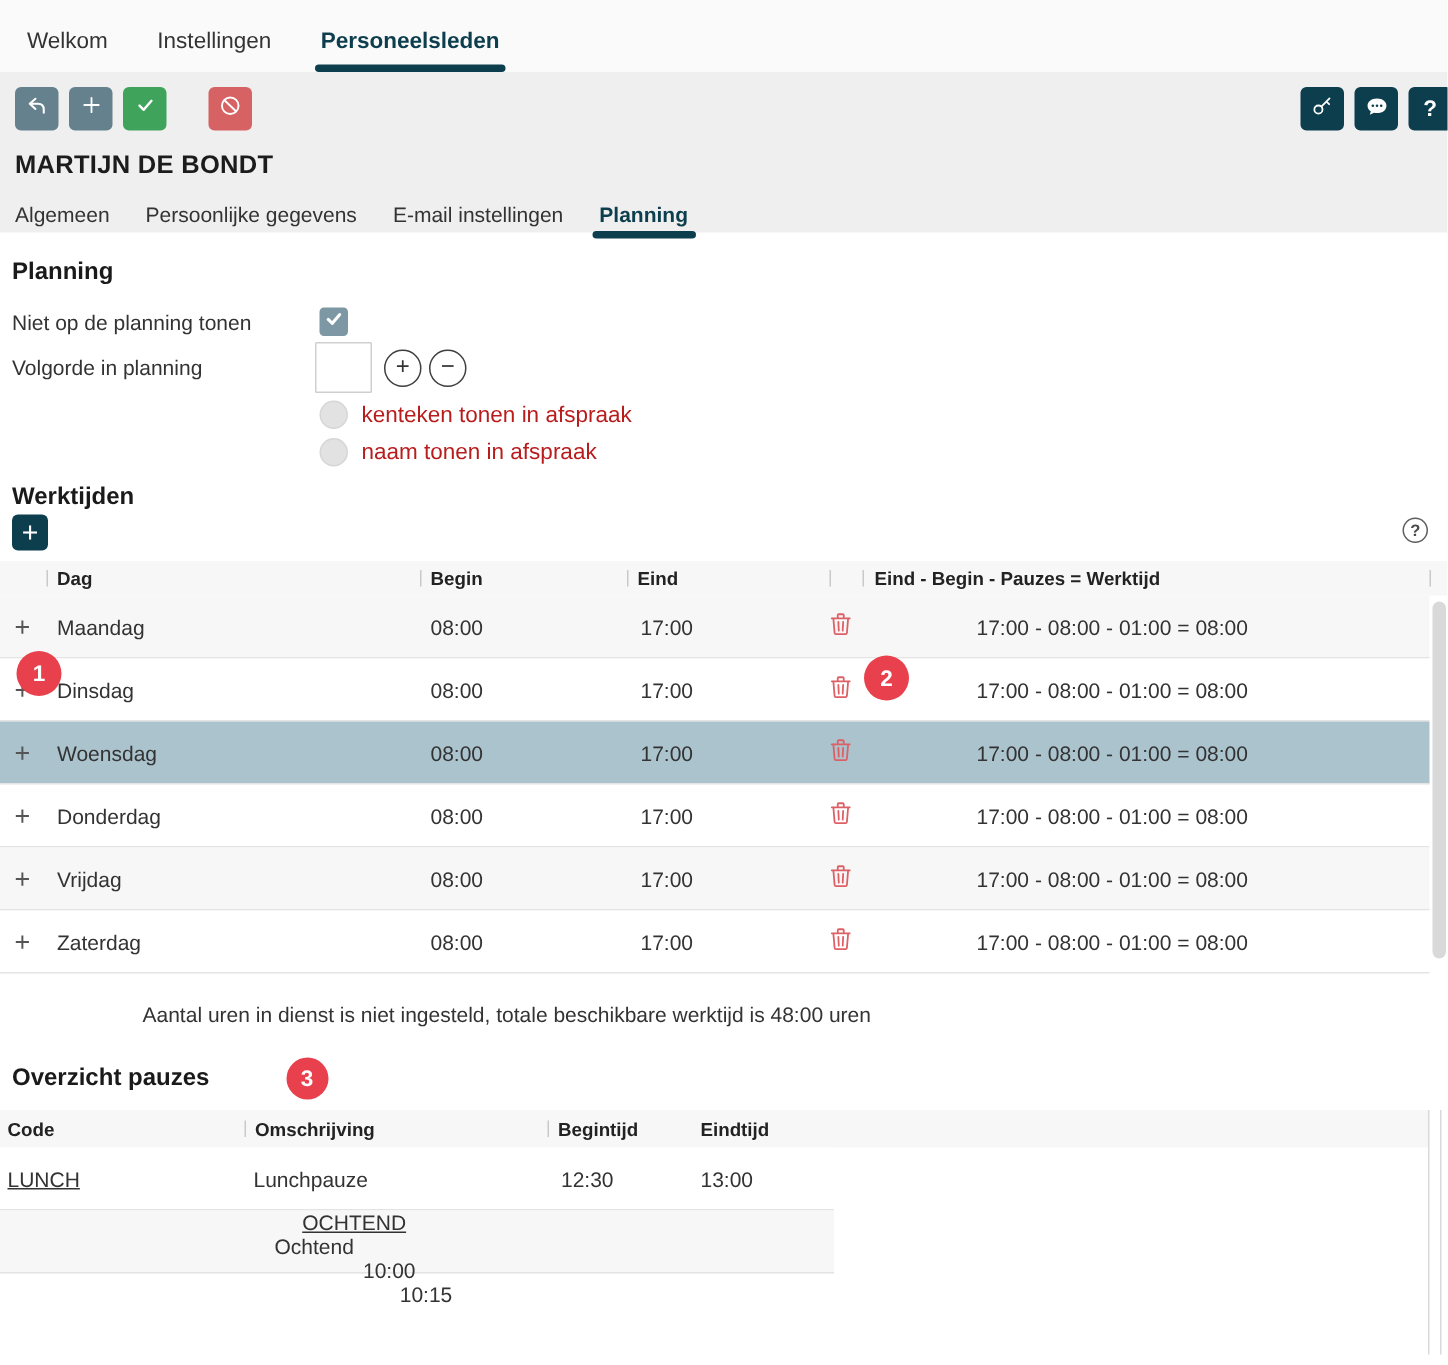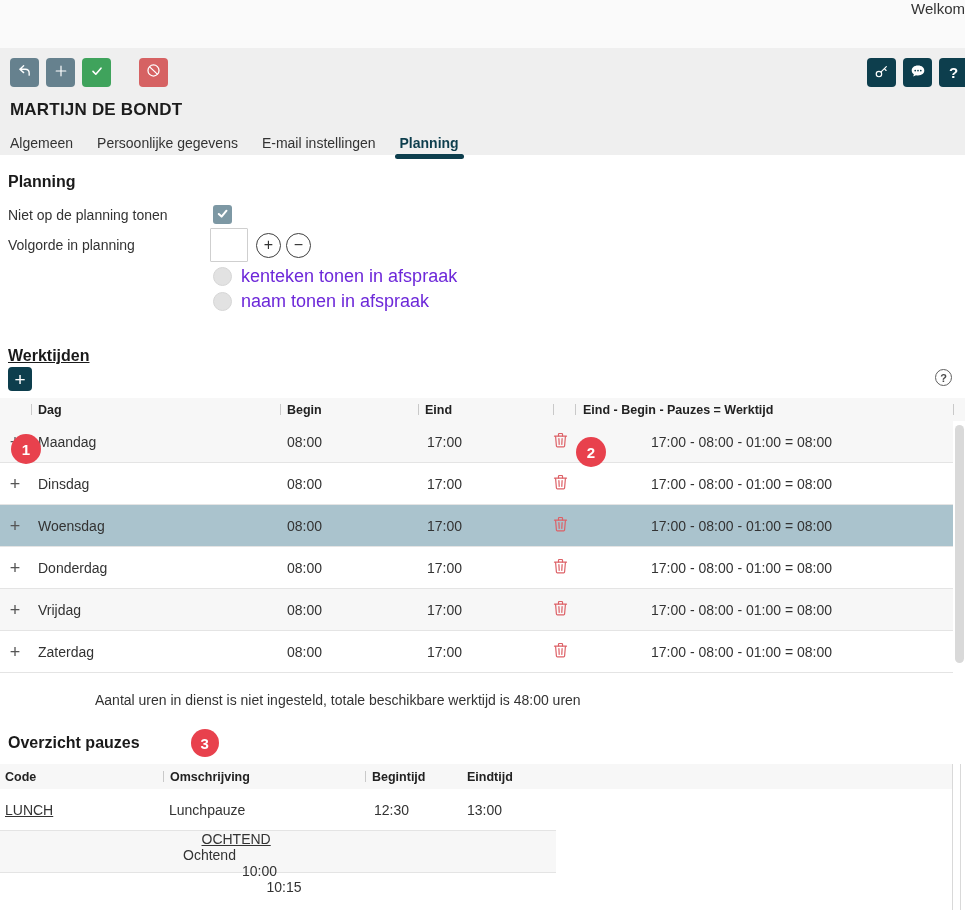--- a/index.html
+++ b/index.html
@@ -6,21 +6,21 @@
     --teal:#0d3e4d; --slate:#66818e; --green:#3fa35c; --red:#d66263;
     --badge:#e8414d; --trash:#dd6066; --sel:#aac3cd; --stripe:#f7f7f7;
     --band:#efefef; --tabbar:#fafafa; --border:#e4e4e4; --txt:#333;
   }
   *{margin:0;padding:0;box-sizing:border-box;}
   html,body{width:965px;}
   body{font-family:"Liberation Sans",sans-serif;color:var(--txt);background:#fff;}
   .page{position:relative;width:965px;height:910px;overflow:hidden;background:#fff;}
 
   
-  .tabbar{height:48px;background:var(--tabbar);display:flex;align-items:flex-end;padding-left:18px;gap:33px;flex-direction:column;}
+  .tabbar{height:48px;background:var(--tabbar);display:flex;align-items:flex-end;padding-left:18px;gap:33px;}
   .main-tab{font-size:15px;padding-bottom:12px;position:relative;color:#333;cursor:default;}
   .main-tab.active{color:var(--teal);font-weight:700;}
   .main-tab.active::after{content:"";position:absolute;left:-4px;right:-4px;bottom:0;height:5px;background:var(--teal);border-radius:3px;}
 
   
   .band{height:107px;background:var(--band);padding:10px 0 0 10px;position:relative;}
   .toolbar{display:flex;gap:7px;height:29px;}
   .tbtn{width:29px;height:29px;border-radius:4px;display:flex;align-items:center;justify-content:center;color:#fff;}
   .tbtn.slate{background:var(--slate);}
   .tbtn.green{background:var(--green);}
@@ -41,24 +41,24 @@
   .frow .flabel{width:202px;font-size:14px;color:#333;}
   .frow.r1{height:21px;}
   .frow.r2{height:36px;margin-top:2px;}
   .checkbox{width:19px;height:19px;border-radius:3px;background:#7d98a4;display:flex;align-items:center;justify-content:center;margin-left:3px;}
   .num-input{width:38px;height:34px;border:1px solid #cfcfcf;background:#fff;border-radius:1px;font-size:14px;padding:0 4px;font-family:"Liberation Sans",sans-serif;}
   .stepper{width:25px;height:25px;border:1.5px solid #3f3f3f;border-radius:50%;display:flex;align-items:center;justify-content:center;font-size:16px;color:#333;background:transparent;margin-left:8px;line-height:1;}
   .stepper.minus{margin-left:5px;}
   .radios{margin:4px 0 0 213px;}
   .radio-row{display:flex;align-items:center;height:19px;margin-bottom:6px;}
   .radio-circle{width:19px;height:19px;border-radius:50%;background:#e2e2e2;border:1px solid #d6d6d6;flex:none;}
-  .radio-label{font-size:18px;color:#6d28d9;margin-left:9px;}
-
-  
-  .h-werktijden{margin-top:36px;text-decoration:underline;}
+  .radio-label{font-size:15px;color:#b91c1c;margin-left:9px;}
+
+  
+  .h-werktijden{margin-top:12px;}
   .wt-toolrow{display:flex;align-items:flex-start;justify-content:space-between;margin:2px 8px 0 8px;height:24px;}
   .add-btn{width:24px;height:24px;background:var(--teal);border-radius:4px;color:#fff;display:flex;align-items:center;justify-content:center;font-size:19px;font-weight:300;line-height:1;}
   .help-circle{width:17px;height:17px;border:1.5px solid #5f5f5f;border-radius:50%;color:#4a4a4a;font-size:11px;font-weight:700;display:flex;align-items:center;justify-content:center;margin:2px 5px 0 0;}
   .wt-table{margin-top:7px;position:relative;}
   .wt-header{display:flex;height:23px;background:var(--stripe);align-items:center;font-size:12.5px;font-weight:700;color:#222;}
   .hsep{display:inline-block;width:1px;height:11px;background:#c9c9c9;margin-right:6px;flex:none;}
   .col-expand{width:30px;flex:none;text-align:center;}
   .col-dag{width:250px;flex:none;display:flex;align-items:center;}
   .col-begin{width:138px;flex:none;display:flex;align-items:center;}
   .col-eind{width:135px;flex:none;display:flex;align-items:center;}

